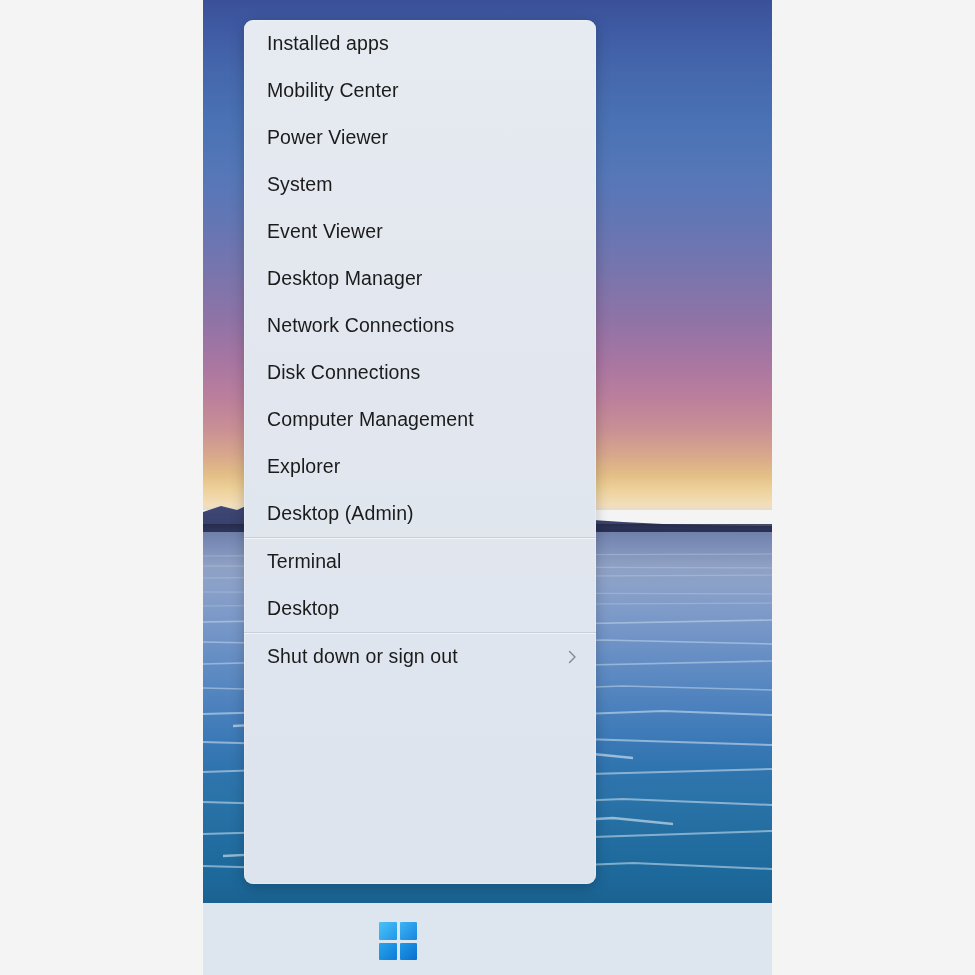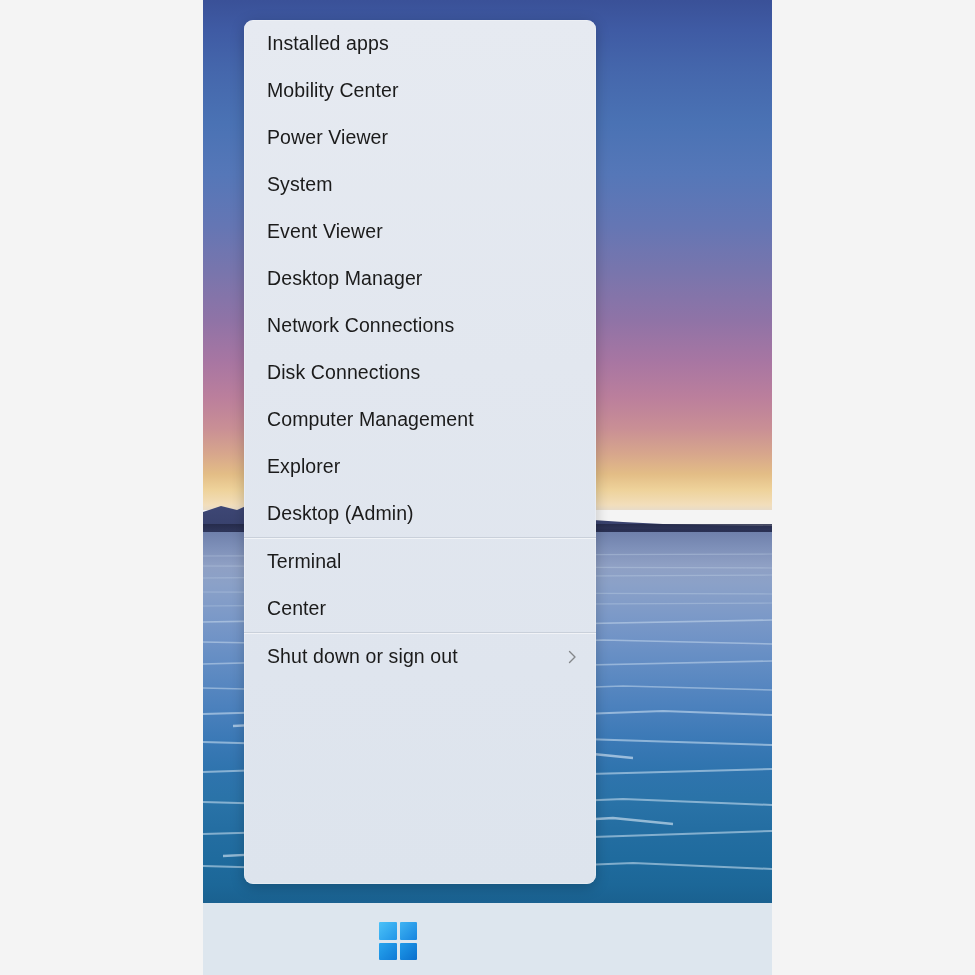--- a/index.html
+++ b/index.html
@@ -292,21 +292,21 @@
       </div>
     </div>
 
     <div class="menu-sep"></div>
 
     <div class="menu-group">
       <div class="menu-item">
         <span class="label">Terminal</span>
       </div>
       <div class="menu-item">
-        <span class="label">Center</span>
+        <span class="label">Desktop</span>
       </div>
     </div>
 
     <div class="menu-sep"></div>
 
     <div class="menu-group">
       <div class="menu-item">
         <span class="label">Shut down or sign out</span>
         <svg class="chevron-right" viewBox="0 0 16 16">
           <path d="M5.5 2.5 L11 8 L5.5 13.5" fill="none" stroke="#3a3a3a" stroke-width="1.4" stroke-linecap="round" stroke-linejoin="round"></path>

